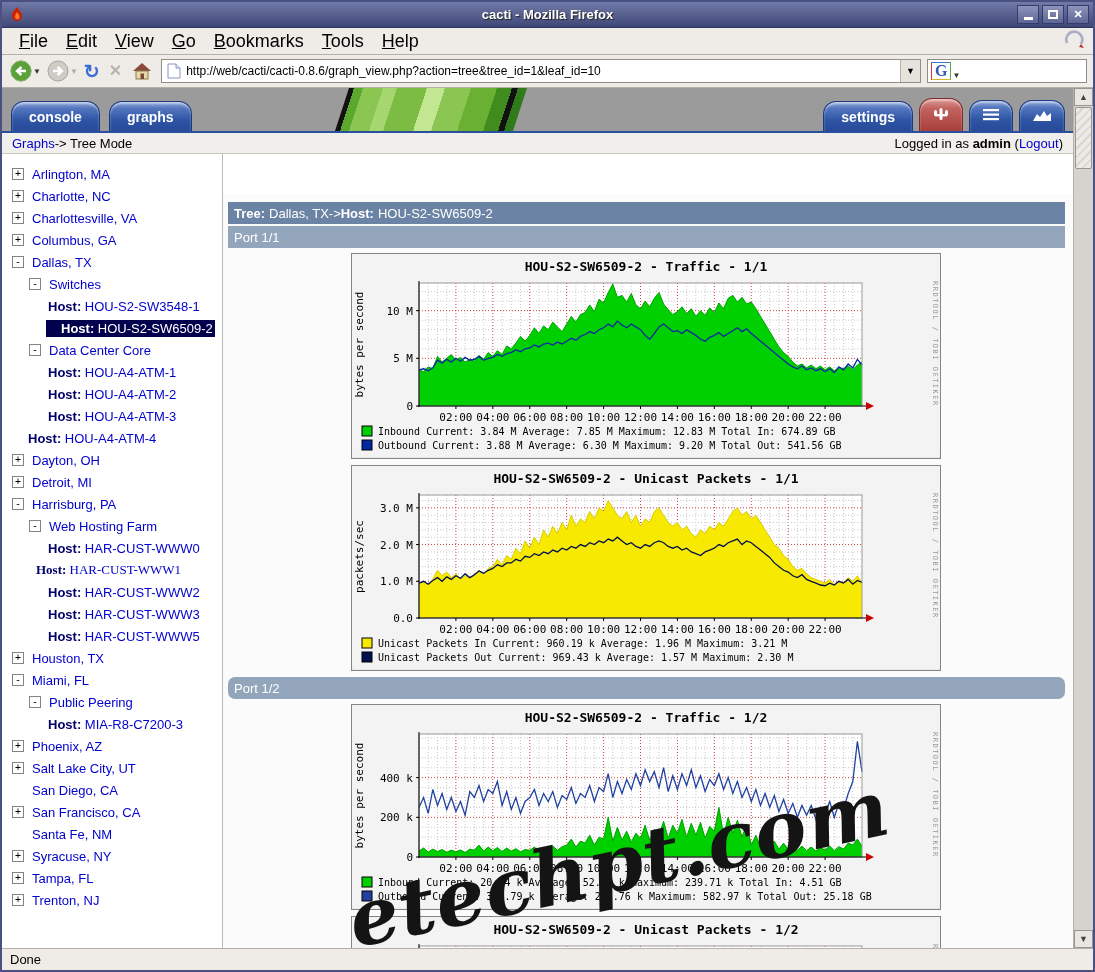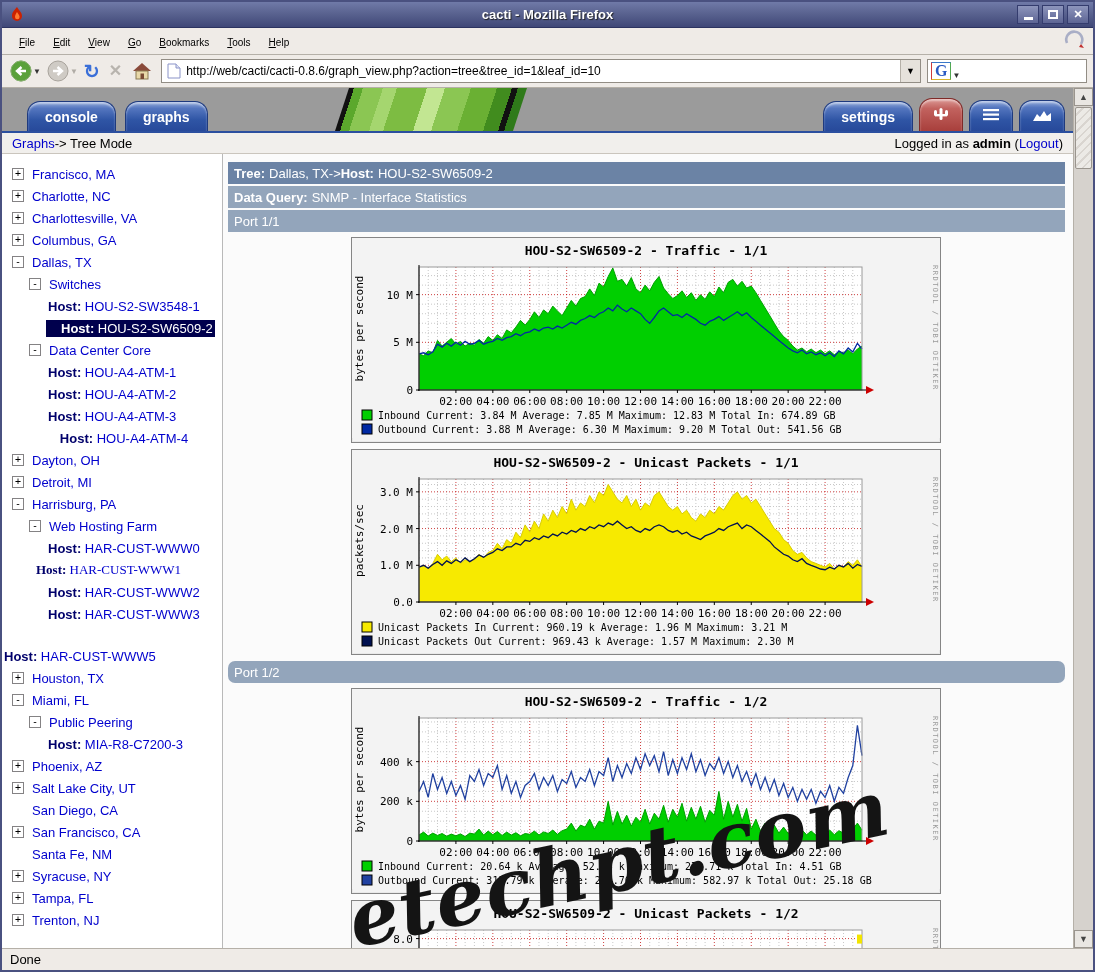--- a/index.html
+++ b/index.html
@@ -10,42 +10,42 @@
   .titlebar { height:26px; flex:0 0 26px; background:linear-gradient(180deg,#707aa8 0%,#5a6390 45%,#3f4777 100%); display:flex; align-items:center; position:relative; border-bottom:1px solid #2c3360; }
   .titlebar .app-icon { width:18px; height:18px; margin-left:6px; }
   .title-text { position:absolute; left:0; right:0; text-align:center; color:#fff; font-weight:bold; font-size:13px; text-shadow:1px 1px 1px #222; }
   .winbtns { margin-left:auto; display:flex; gap:3px; margin-right:4px; position:relative; }
   .winbtn { width:22px; height:19px; background:linear-gradient(180deg,#8d95bc,#5d6594); border:1px solid #343c6e; color:#fff; font-size:11px; font-weight:bold; display:flex; align-items:center; justify-content:center; cursor:default; }
   .winbtn .min-glyph { width:9px; height:3px; background:#fff; margin-top:8px; }
   .winbtn .max-glyph { width:10px; height:9px; border:2px solid #fff; }
 
   
   .menubar { height:27px; flex:0 0 27px; background:#efebe7; border-bottom:1px solid #b5b0a8; display:flex; align-items:center; padding-left:8px; }
-  .menu-item { font-size:10px; color:#000; padding:4px 9px; }
+  .menu-item { font-size:18px; color:#000; padding:4px 9px; }
   .menubar .logo-slot { margin-left:auto; margin-right:8px; }
 
   
   .toolbar { height:33px; flex:0 0 33px; background:#efebe7; border-bottom:1px solid #b5b0a8; display:flex; align-items:center; padding:0 6px; gap:2px; }
   .tbtn { display:flex; align-items:center; padding:2px; }
   .drop { font-size:8px; color:#333; margin-left:1px; }
   .drop.dis { color:#b0aca6; }
   .glyph-reload { font-size:19px; color:#3a6fd8; font-weight:bold; line-height:1; }
   .glyph-stop { font-size:16px; color:#b8b4ae; font-weight:bold; line-height:1; padding:0 3px; }
   .urlbox { flex:1; height:24px; background:#fff; border:1px solid #928d85; display:flex; align-items:center; margin:0 4px; }
   .urlbox input { flex:1; border:none; outline:none; font-size:12px; font-family:"Liberation Sans",sans-serif; color:#000; background:transparent; }
   .url-drop { width:20px; height:22px; border-left:1px solid #b5b0a8; background:#e6e2dc; display:flex; align-items:center; justify-content:center; font-size:9px; }
   .searchbox { width:160px; height:24px; background:#fff; border:1px solid #928d85; display:flex; align-items:center; padding-left:3px; }
   .g-logo { font-family:"Liberation Serif",serif; font-weight:bold; font-size:16px; color:#2b5ac2; border:1px solid; border-color:#3a78c8 #52a852 #d8b428 #d03a3a; padding:0 3px; line-height:16px; }
   .searchbox .drop { margin-top:8px; }
 
   
   .main-row { flex:1; display:flex; min-height:0; }
   .page-col { flex:1; display:flex; flex-direction:column; min-width:0; background:#fff; }
 
-  .cacti-header { height:43px; flex:0 0 43px; background:#9b9b9b; display:flex; align-items:flex-end; position:relative; overflow:hidden;padding-left:16px; }
+  .cacti-header { height:43px; flex:0 0 43px; background:#9b9b9b; display:flex; align-items:flex-end; position:relative; overflow:hidden; }
   .cacti-tab { border-radius:13px 13px 0 0; background:linear-gradient(180deg,#93abda 0%,#5476bf 22%,#2f55a5 62%,#27499a 100%); border:1px solid #1e3a7e; border-bottom:none; color:#fff; font-weight:bold; font-size:14px; padding:7px 17px 6px; margin-left:9px; box-shadow:inset 0 2px 2px rgba(255,255,255,.45); }
   .cacti-tab.icon-tab { padding:7px 12px 6px; margin-left:6px; }
   .cacti-tab.red { background:linear-gradient(180deg,#dc9a96 0%,#c2625e 30%,#a83f3c 100%); border-color:#7e2a28; }
   .cacti-logo { position:absolute; left:340px; top:0; width:178px; height:43px; transform:skewX(-18deg); background:linear-gradient(90deg,#111 0 5px,#5ba82c 5px 14px,#8bc653 14px 34px,#a5d66f 34px 48px,#7dbc42 48px 78px,#c2e692 78px 96px,#8bc653 96px 122px,#6ab033 122px 148px,#418c1e 148px 163px,#111 163px 169px,#2f7a1a 169px 178px); }
   .header-spacer { flex:1; }
   .tabline { height:2px; flex:0 0 2px; background:#2b4f9f; }
 
   .breadcrumb { height:21px; flex:0 0 21px; background:#f1efec; border-bottom:1px solid #cac5bd; display:flex; align-items:center; font-size:13px; padding:0 10px; }
   .link { color:#0000cc; cursor:pointer; }
   .crumb-right { margin-left:auto; }
@@ -57,21 +57,21 @@
   .tree-row { height:22px; display:flex; align-items:center; white-space:nowrap; }
   .toggle { width:12px; height:12px; border:1px solid #848284; background:#fff; color:#000; font-size:10px; line-height:10px; text-align:center; margin-right:6px; flex:0 0 12px; font-family:"DejaVu Sans Mono",monospace; }
   .tree-spacer { width:18px; flex:0 0 18px; }
   .tree-label { color:#0000cd; }
   .host-b { color:#00006b; font-weight:bold; }
   .tree-row.selected .sel-wrap { background:#00004d;padding-left:15px; }
   .tree-row.selected .tree-label, .tree-row.selected .host-b { color:#fff; }
   .sel-wrap { padding:1px 2px; }
 
   
-  .content { flex:1; background:#fbfbfb; padding:8px 8px 0 5px; overflow:hidden; min-width:0; }
+  .content { flex:1; background:#fbfbfb; padding:8px 8px 0 5px; overflow:hidden; min-width:0;margin-top:40px; }
   .cbar { height:22px; margin-bottom:2px; color:#fff; font-size:13px; display:flex; align-items:center; padding-left:6px; }
   .cbar.dark { background:#6b83a5; }
   .cbar.light { background:#93a5bb; }
   .cbar b { font-weight:bold; margin-right:4px; }
   .cbar.mt { margin-top:4px;border-radius:7px; }
   .graph-row { margin:5px 0 6px 123px; }
   .rrd-graph { width:590px; background:#f3f3f3; border:1px solid #858585; box-shadow:inset 0 0 0 1px #e9e9e9; }
   .clipwrap { overflow:hidden; }
 
   
@@ -199,21 +199,21 @@
           <span> -&gt; Tree Mode</span>
         <span class="crumb-right">
           <span>Logged in as </span><b>admin</b><span> (</span><span class="link">Logout</span><span>)</span>
         </span>
       </div>
 
       <div class="body-row">
         <div class="sidebar" id="tree">
             <div class="tree-row" style="padding-left: 10px;">
               <span class="toggle">+</span>
-              <span class="sel-wrap"><span class="tree-label">Francisco, MA</span></span>
+              <span class="sel-wrap"><span class="tree-label">Arlington, MA</span></span>
             </div>
             <div class="tree-row" style="padding-left: 10px;">
               <span class="toggle">+</span>
               <span class="sel-wrap"><span class="tree-label">Charlotte, NC</span></span>
             </div>
             <div class="tree-row" style="padding-left: 10px;">
               <span class="toggle">+</span>
               <span class="sel-wrap"><span class="tree-label">Charlottesville, VA</span></span>
             </div>
             <div class="tree-row" style="padding-left: 10px;">
@@ -240,21 +240,21 @@
             </div>
             <div class="tree-row" style="padding-left: 44px;">
               <span class="sel-wrap"><span class="host-b">Host: </span><span class="tree-label">HOU-A4-ATM-1</span></span>
             </div>
             <div class="tree-row" style="padding-left: 44px;">
               <span class="sel-wrap"><span class="host-b">Host: </span><span class="tree-label">HOU-A4-ATM-2</span></span>
             </div>
             <div class="tree-row" style="padding-left: 44px;">
               <span class="sel-wrap"><span class="host-b">Host: </span><span class="tree-label">HOU-A4-ATM-3</span></span>
             </div>
-            <div class="tree-row" style="padding-left: 24px; justify-content: center;">
+            <div class="tree-row" style="padding-left: 24px;">
               <span class="sel-wrap"><span class="host-b">Host: </span><span class="tree-label">HOU-A4-ATM-4</span></span>
             </div>
             <div class="tree-row" style="padding-left: 10px;">
               <span class="toggle">+</span>
               <span class="sel-wrap"><span class="tree-label">Dayton, OH</span></span>
             </div>
             <div class="tree-row" style="padding-left: 10px;">
               <span class="toggle">+</span>
               <span class="sel-wrap"><span class="tree-label">Detroit, MI</span></span>
             </div>
@@ -271,21 +271,21 @@
             </div>
             <div class="tree-row" style="padding-left: 32px; font-family: Liberation Serif, serif;">
               <span class="sel-wrap"><span class="host-b">Host: </span><span class="tree-label">HAR-CUST-WWW1</span></span>
             </div>
             <div class="tree-row" style="padding-left: 44px;">
               <span class="sel-wrap"><span class="host-b">Host: </span><span class="tree-label">HAR-CUST-WWW2</span></span>
             </div>
             <div class="tree-row" style="padding-left: 44px;">
               <span class="sel-wrap"><span class="host-b">Host: </span><span class="tree-label">HAR-CUST-WWW3</span></span>
             </div>
-            <div class="tree-row" style=" margin-top: 20px;">
+            <div class="tree-row" style="padding-left: 44px;">
               <span class="sel-wrap"><span class="host-b">Host: </span><span class="tree-label">HAR-CUST-WWW5</span></span>
             </div>
             <div class="tree-row" style="padding-left: 10px;">
               <span class="toggle">+</span>
               <span class="sel-wrap"><span class="tree-label">Houston, TX</span></span>
             </div>
             <div class="tree-row" style="padding-left: 10px;">
               <span class="toggle">-</span>
               <span class="sel-wrap"><span class="tree-label">Miami, FL</span></span>
             </div>
@@ -328,24 +328,20 @@
               <span class="toggle">+</span>
               <span class="sel-wrap"><span class="tree-label">Trenton, NJ</span></span>
             </div>
           </div>
         <div class="content">
           <div class="cbar dark" id="bar-0">
               <b>Tree:</b>
               <span> Dallas, TX-&gt; </span>
               <b>Host:</b>
               <span> HOU-S2-SW6509-2</span>
-            </div>
-          <div class="cbar light" id="bar-1">
-              <b>Data Query:</b>
-              <span> SNMP - Interface Statistics</span>
             </div>
           <div class="cbar light" id="bar-2">
               <span>Port 1/1</span>
             </div>
           <div class="graph-row">
               <div class="rrd-graph" id="graph-0"><svg xmlns="http://www.w3.org/2000/svg" width="588" height="200" font-family="DejaVu Sans Mono, monospace">
                   <rect x="0" y="0" width="588" height="200" fill="#f3f3f3"></rect>
                   <rect x="67" y="29" width="443" height="123" fill="#ffffff"></rect>
                   <line x1="76.22916666666667" y1="29" x2="76.22916666666667" y2="152" stroke="#c8c8c8" stroke-width="1" stroke-dasharray="1 2" opacity="1"></line>
                   <line x1="85.45833333333333" y1="29" x2="85.45833333333333" y2="152" stroke="#c8c8c8" stroke-width="1" stroke-dasharray="1 2" opacity="1"></line>

